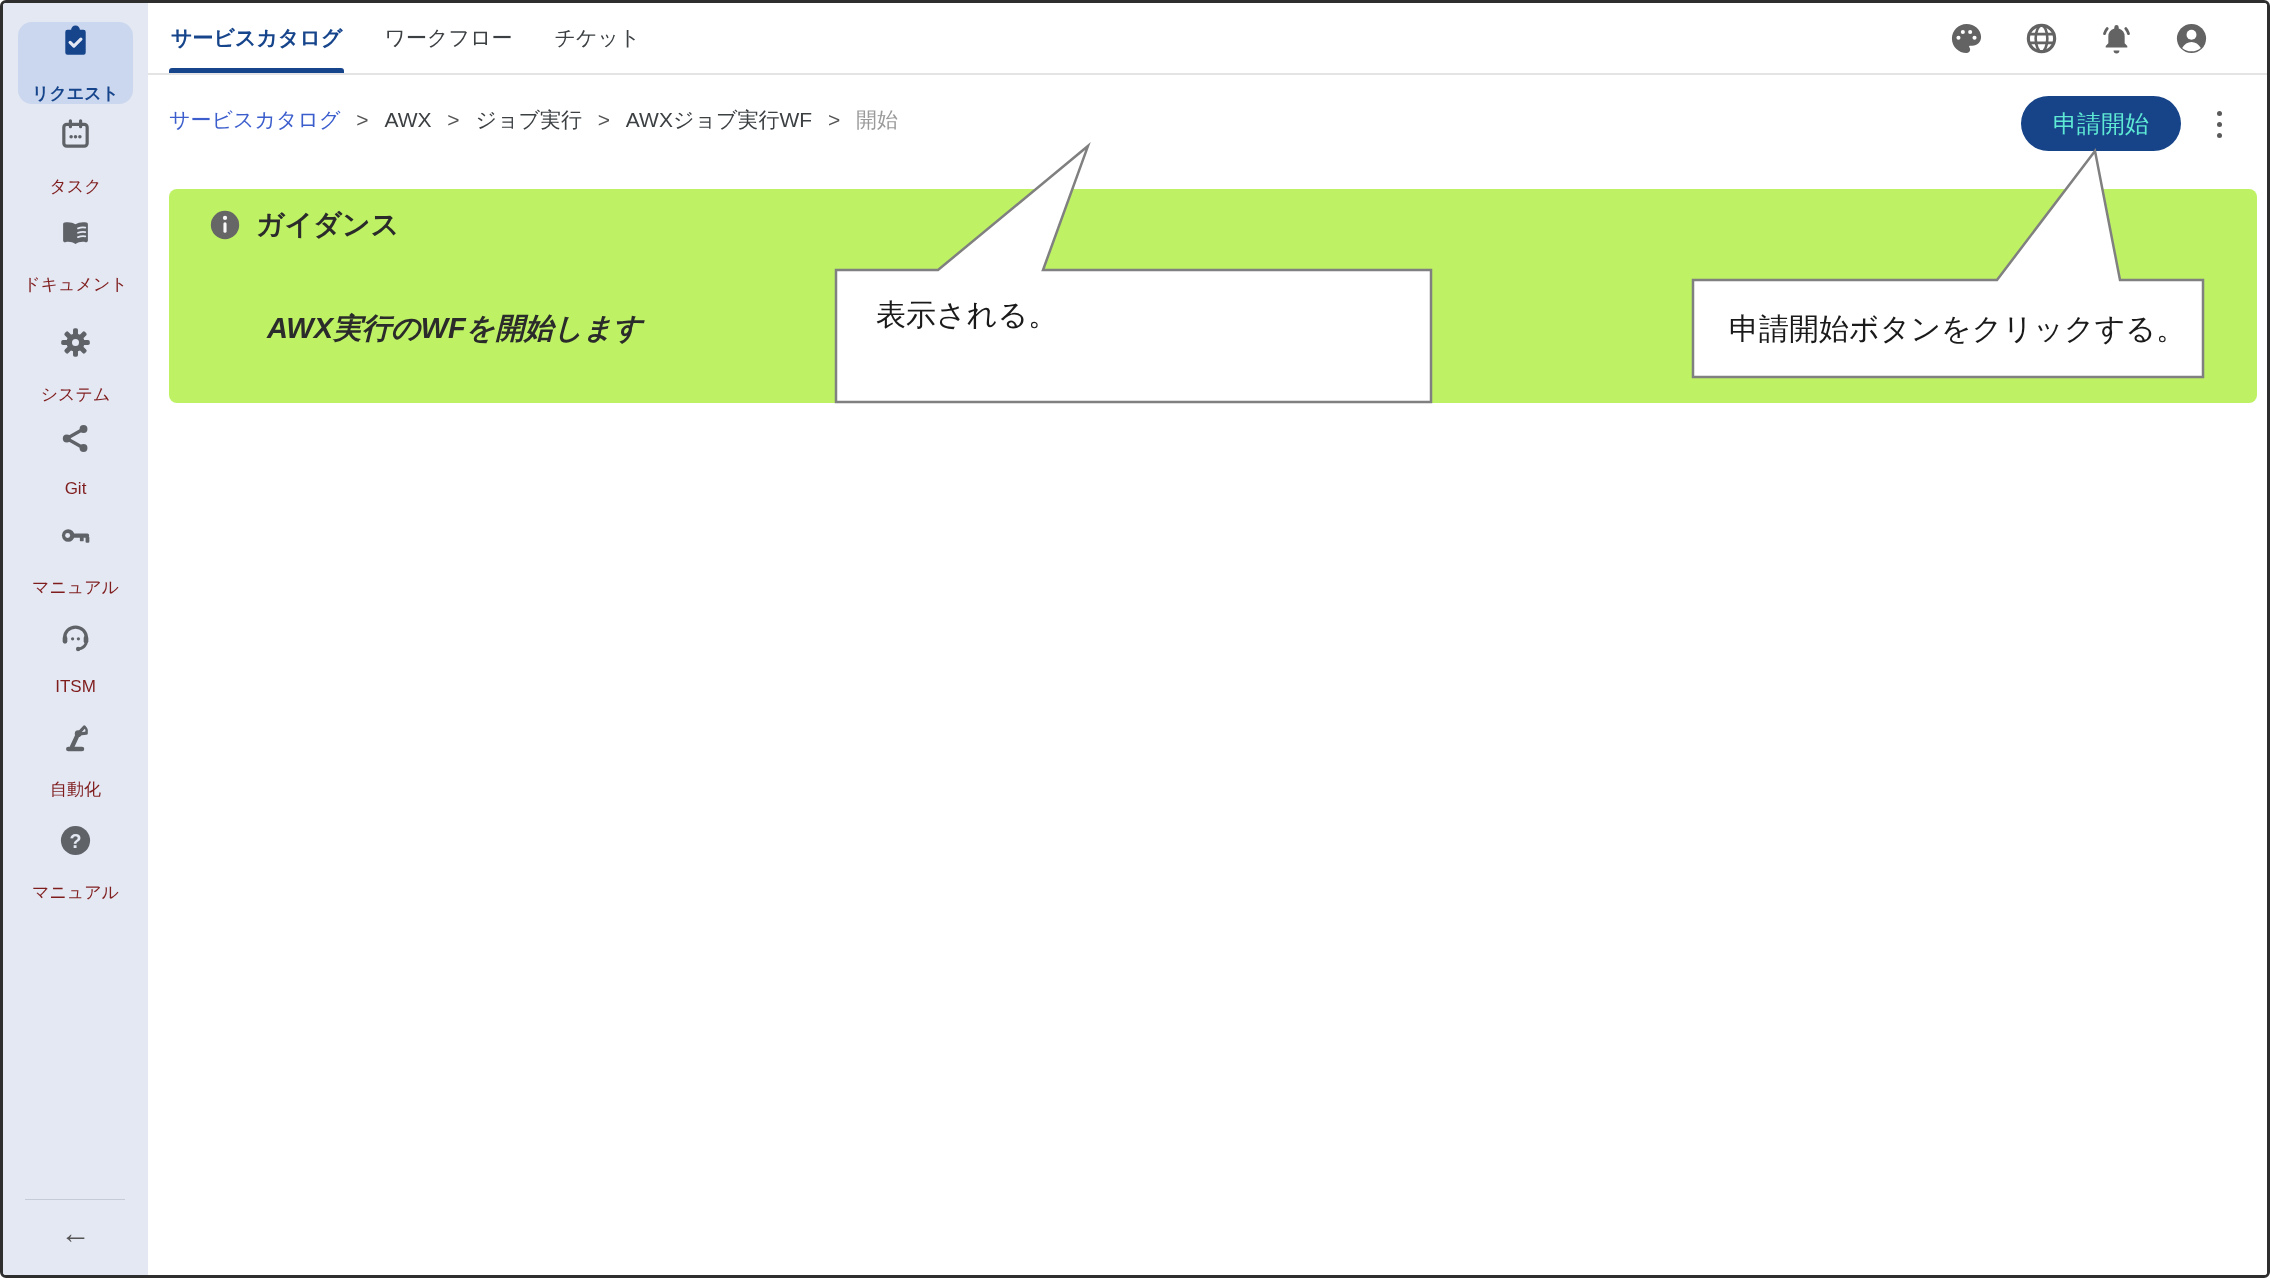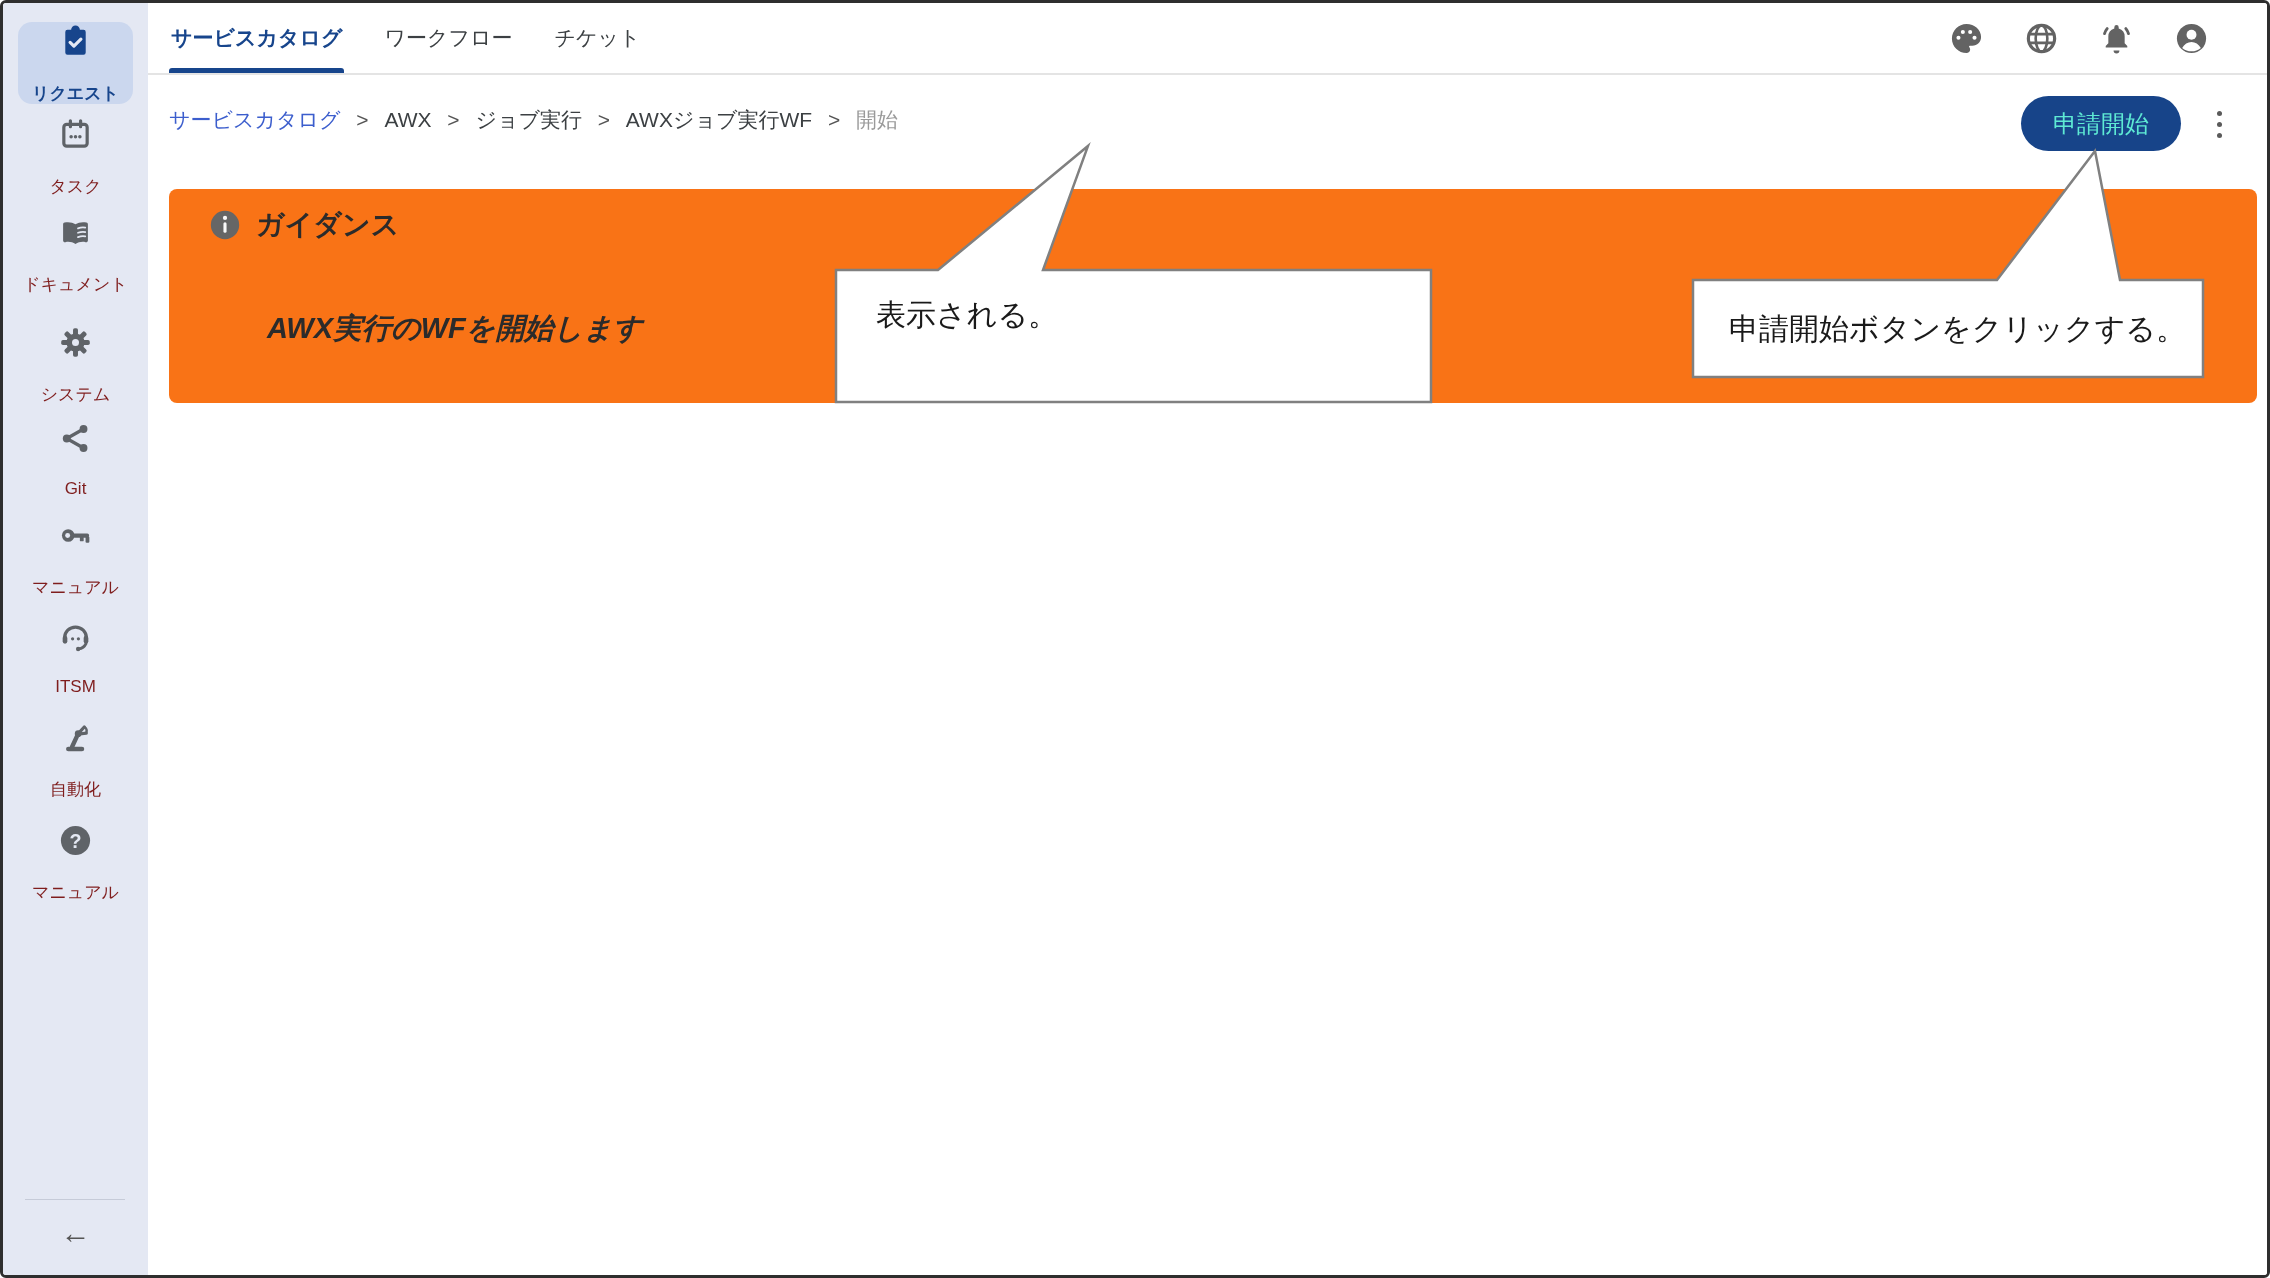--- a/index.html
+++ b/index.html
@@ -91,21 +91,21 @@
   .banner .bi { width: 28px; height: 28px; flex: 0 0 auto; }
   .banner .btxt { margin-left: 20px; font-size: 20px; white-space: nowrap; }
   .banner .bcode { font-weight: bold; margin-right: 8px; }
   .banner .bclose {
     margin-left: auto; font-size: 28px; line-height: 1; cursor: pointer; padding: 4px 6px;
   }
 
   
   .guidance {
     position: absolute; left: 166px; top: 186px; width: 2088px; height: 214px;
-    background: #f97316; border-radius: 8px; z-index: 0;
+    background: #bef264; border-radius: 8px; z-index: 0;
   }
   .guide-head {
     position: absolute; left: 39px; top: 17px; display: flex; align-items: center; gap: 14px;
   }
   .guide-head svg { width: 34px; height: 34px; }
   .guide-title { font-size: 28px; font-weight: bold; color: #2b2b2b; }
   .guide-body {
     position: absolute; left: 98px; top: 120px;
     font-size: 29px; font-weight: bold; color: #2b2b2b; white-space: nowrap; font-style: italic;
   }

